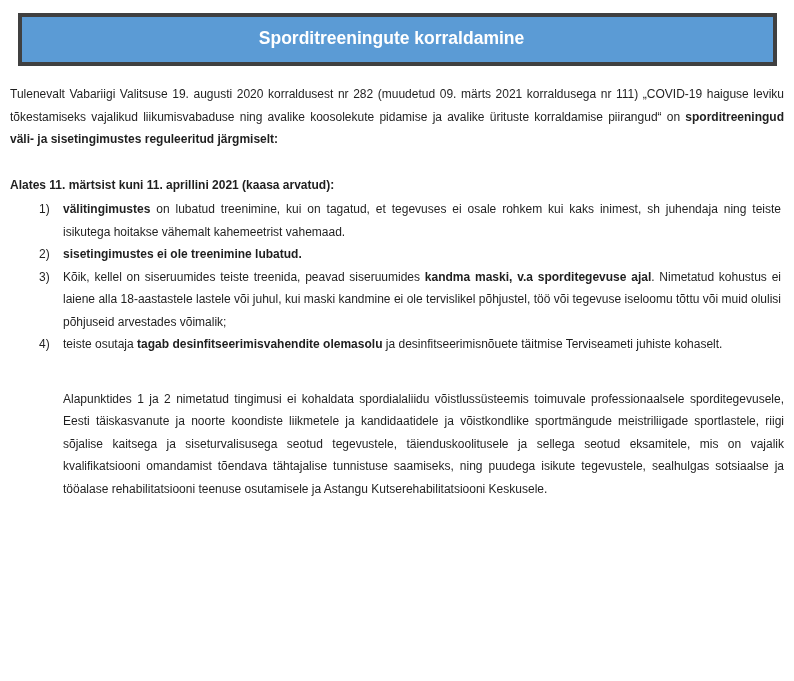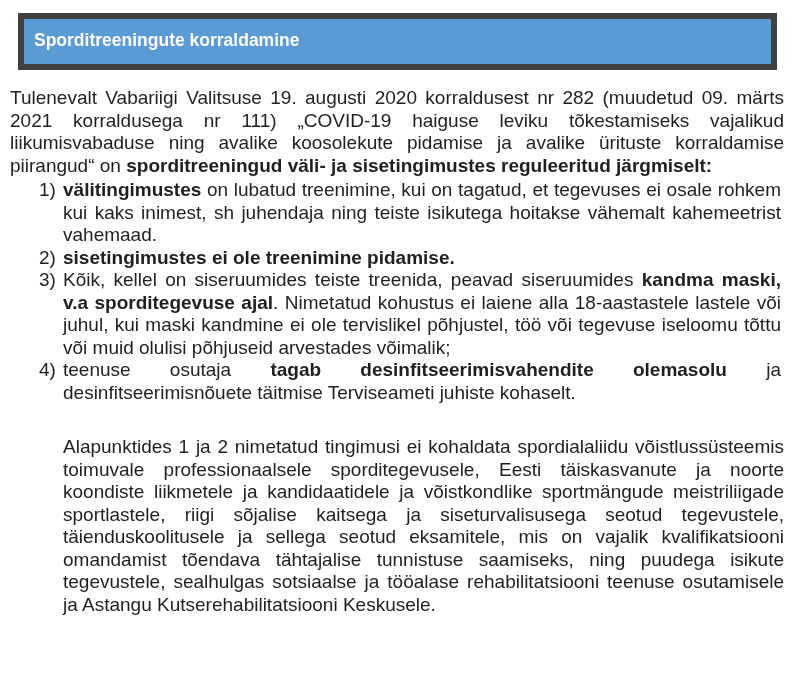--- a/index.html
+++ b/index.html
@@ -12,29 +12,29 @@
     width: 794px;
     height: 681px;
     background: #ffffff;
     font-family: "Liberation Sans", sans-serif;
     color: #1f1f1f;
     overflow: hidden;
   }
   .banner {
     margin: 13px 17px 0 18px;
     padding: 7px 22px 9px 10px;
-    text-align: left;
+    text-align: center;
     font-weight: bold;
     font-size: 17.5px;
     line-height: 29px;
-    border: 6px solid #404040;
+    border: 4px solid #404040;
   }
   .banner-line { white-space: nowrap; }
   .body-text {
-    font-size: 19px;
+    font-size: 12px;
     line-height: 22.5px;
   }
   .intro {
     margin: 17px 10px 0 10px;
     text-align: justify;
   }
   .period-heading {
     margin: 23px 10px 0 10px;
     font-weight: bold;
   }
@@ -64,35 +64,36 @@
 <body>
 
 <div class="page">
 
   <div class="banner" style="background: rgb(91, 155, 213); color: rgb(255, 255, 255);">
     <div class="banner-line">Sporditreeningute korraldamine</div>
   </div>
 
   <p class="body-text intro"><span>Tulenevalt Vabariigi Valitsuse 19. augusti 2020 korraldusest nr 282 (muudetud 09. märts 2021 korraldusega nr 111) „COVID-19 haiguse leviku tõkestamiseks vajalikud liikumisvabaduse ning avalike koosolekute pidamise ja avalike ürituste korraldamise piirangud“ on </span><span class="seg-bold">sporditreeningud väli- ja sisetingimustes reguleeritud järgmiselt:</span></p>
 
+  <p class="body-text period-heading">Alates 11. märtsist kuni 11. aprillini 2021 (kaasa arvatud):</p>
 
   <div class="body-text restrictions-list">
       <div class="list-item">
         <span class="marker">1)</span>
         <div class="item-text"><span class="seg-bold">välitingimustes</span><span> on lubatud treenimine, kui on tagatud, et tegevuses ei osale rohkem kui kaks inimest, sh juhendaja ning teiste isikutega hoitakse vähemalt kahemeetrist vahemaad.</span></div>
       </div>
       <div class="list-item">
         <span class="marker">2)</span>
-        <div class="item-text"><span class="seg-bold">sisetingimustes ei ole treenimine pidamise.</span></div>
+        <div class="item-text"><span class="seg-bold">sisetingimustes ei ole treenimine lubatud.</span></div>
       </div>
       <div class="list-item">
         <span class="marker">3)</span>
         <div class="item-text"><span>Kõik, kellel on siseruumides teiste treenida, peavad siseruumides </span><span class="seg-bold">kandma maski, v.a sporditegevuse ajal</span><span>. Nimetatud kohustus ei laiene alla 18-aastastele lastele või juhul, kui maski kandmine ei ole tervislikel põhjustel, töö või tegevuse iseloomu tõttu või muid olulisi põhjuseid arvestades võimalik;</span></div>
       </div>
       <div class="list-item">
         <span class="marker">4)</span>
-        <div class="item-text"><span>teenuse osutaja </span><span class="seg-bold">tagab desinfitseerimisvahendite olemasolu</span><span> ja desinfitseerimisnõuete täitmise Terviseameti juhiste kohaselt.</span></div>
+        <div class="item-text"><span>teiste osutaja </span><span class="seg-bold">tagab desinfitseerimisvahendite olemasolu</span><span> ja desinfitseerimisnõuete täitmise Terviseameti juhiste kohaselt.</span></div>
       </div>
     </div>
 
   <p class="body-text exceptions">Alapunktides 1 ja 2 nimetatud tingimusi ei kohaldata spordialaliidu võistlussüsteemis toimuvale professionaalsele sporditegevusele, Eesti täiskasvanute ja noorte koondiste liikmetele ja kandidaatidele ja võistkondlike sportmängude meistriliigade sportlastele, riigi sõjalise kaitsega ja siseturvalisusega seotud tegevustele, täienduskoolitusele ja sellega seotud eksamitele, mis on vajalik kvalifikatsiooni omandamist tõendava tähtajalise tunnistuse saamiseks, ning puudega isikute tegevustele, sealhulgas sotsiaalse ja tööalase rehabilitatsiooni teenuse osutamisele ja Astangu Kutserehabilitatsiooni Keskusele.</p>
 
 </div>
 
 </body></html>

